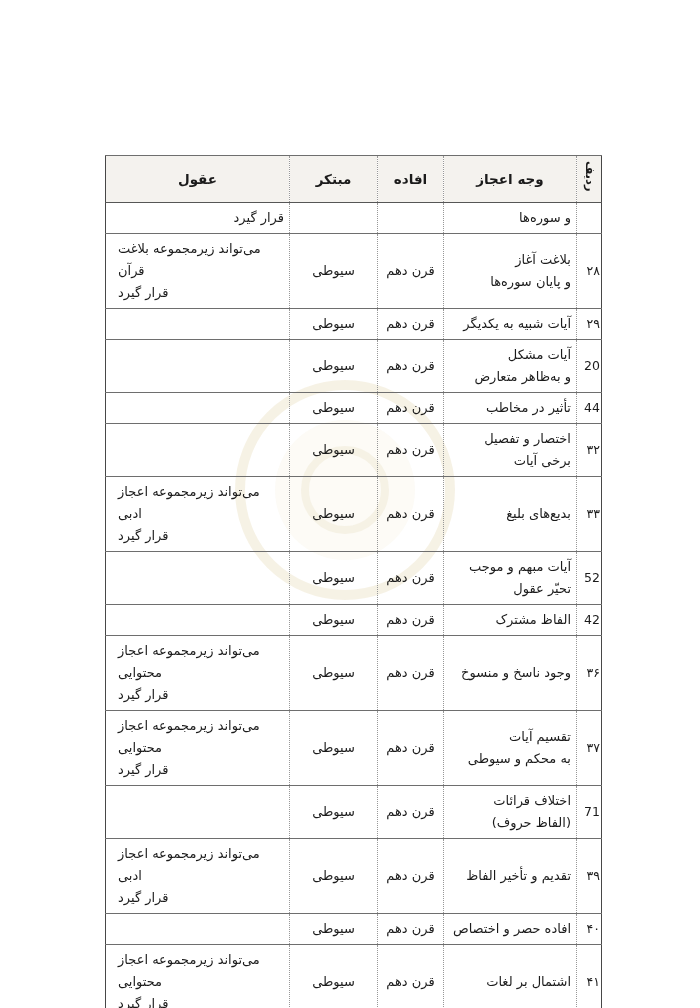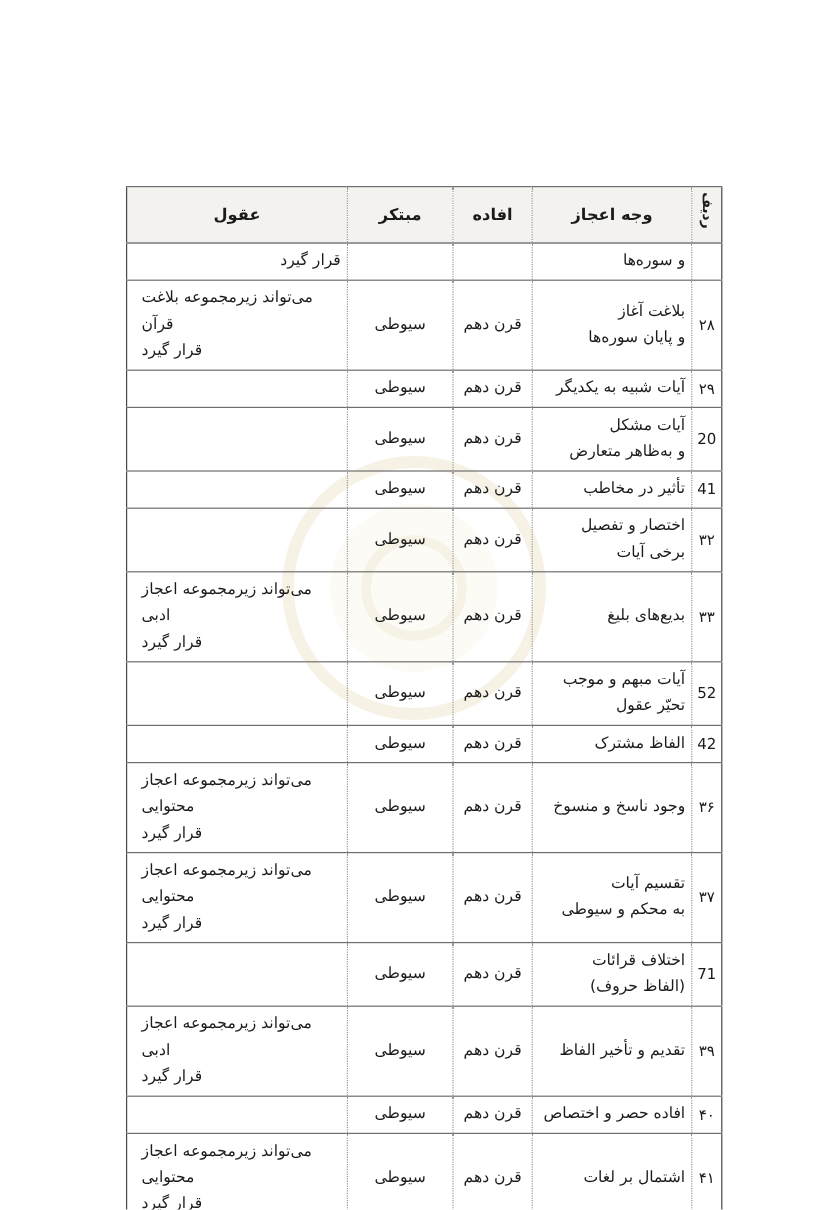--- a/index.html
+++ b/index.html
@@ -61,21 +61,21 @@
     font-size:13.5px;
   }
   th.h-radif{padding:1px;}
   .vert{
     display:inline-block;
     writing-mode:vertical-rl;
     font-size:11.5px;
     letter-spacing:1px;
     line-height:1;
   }
-  td.cell-radif{text-align:center;font-size:12.5px;padding:2px 1px;}
+  td.cell-radif{text-align:right;font-size:12.5px;padding:2px 1px;}
   td.cell-wajh{text-align:right;}
   td.cell-zaman{text-align:center;}
   td.cell-mobtaker{text-align:center;}
   td.cell-tozih{text-align:right;}
   td.cell-tozih.multi{text-align:left;padding-left:12px;}
   tr.r-single td{height:22px;}
 </style>
 </head>
 <body>
 
@@ -134,21 +134,21 @@
     </tr>
           <tr>
       <td class="cell-radif">20</td>
       <td class="cell-wajh">آیات مشکل
 و به‌ظاهر متعارض</td>
       <td class="cell-zaman">قرن دهم</td>
       <td class="cell-mobtaker">سیوطی</td>
       <td class="cell-tozih"></td>
     </tr>
           <tr class="r-single">
-      <td class="cell-radif">41</td>
+      <td class="cell-radif">44</td>
       <td class="cell-wajh">تأثیر در مخاطب</td>
       <td class="cell-zaman">قرن دهم</td>
       <td class="cell-mobtaker">سیوطی</td>
       <td class="cell-tozih"></td>
     </tr>
           <tr>
       <td class="cell-radif">۳۲</td>
       <td class="cell-wajh">اختصار و تفصیل
 برخی آیات</td>
       <td class="cell-zaman">قرن دهم</td>

